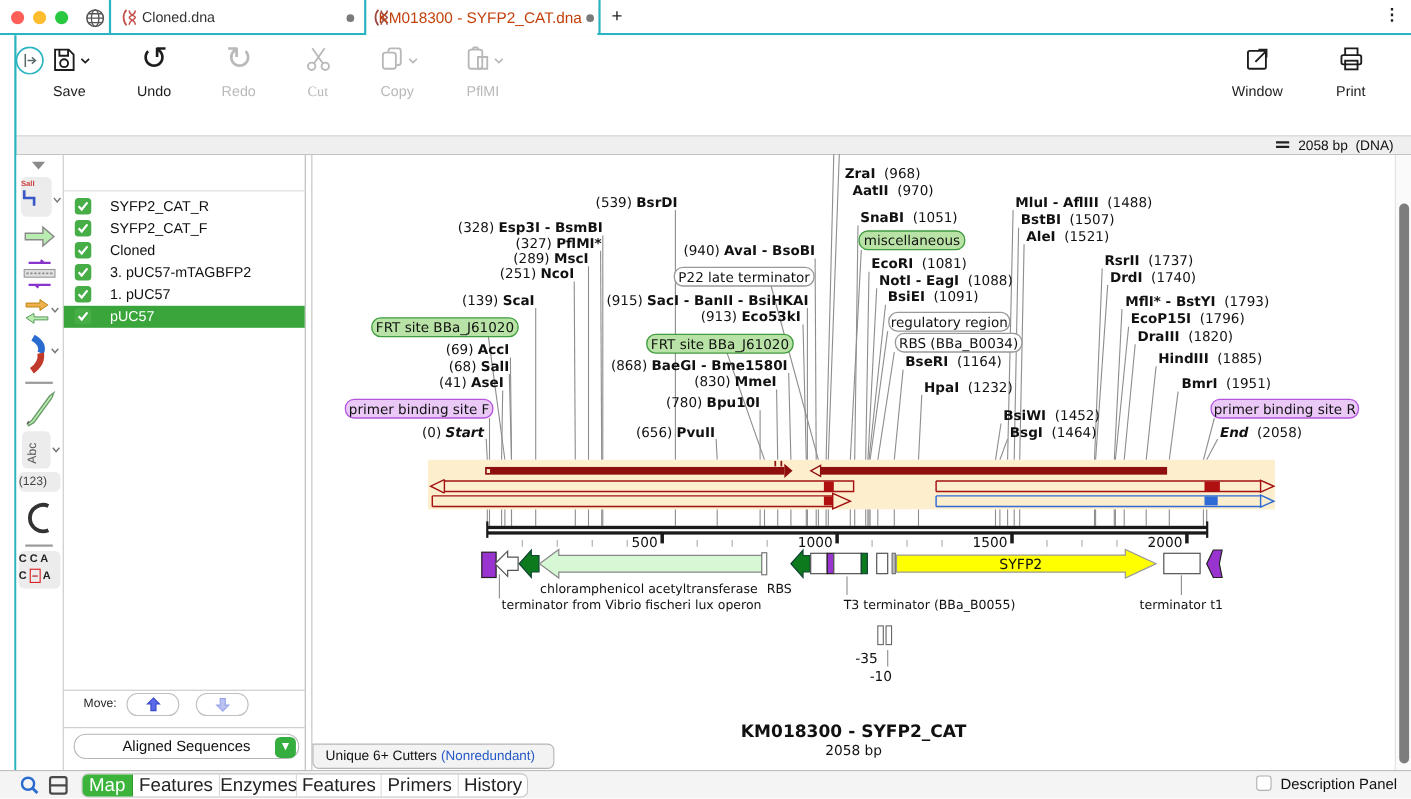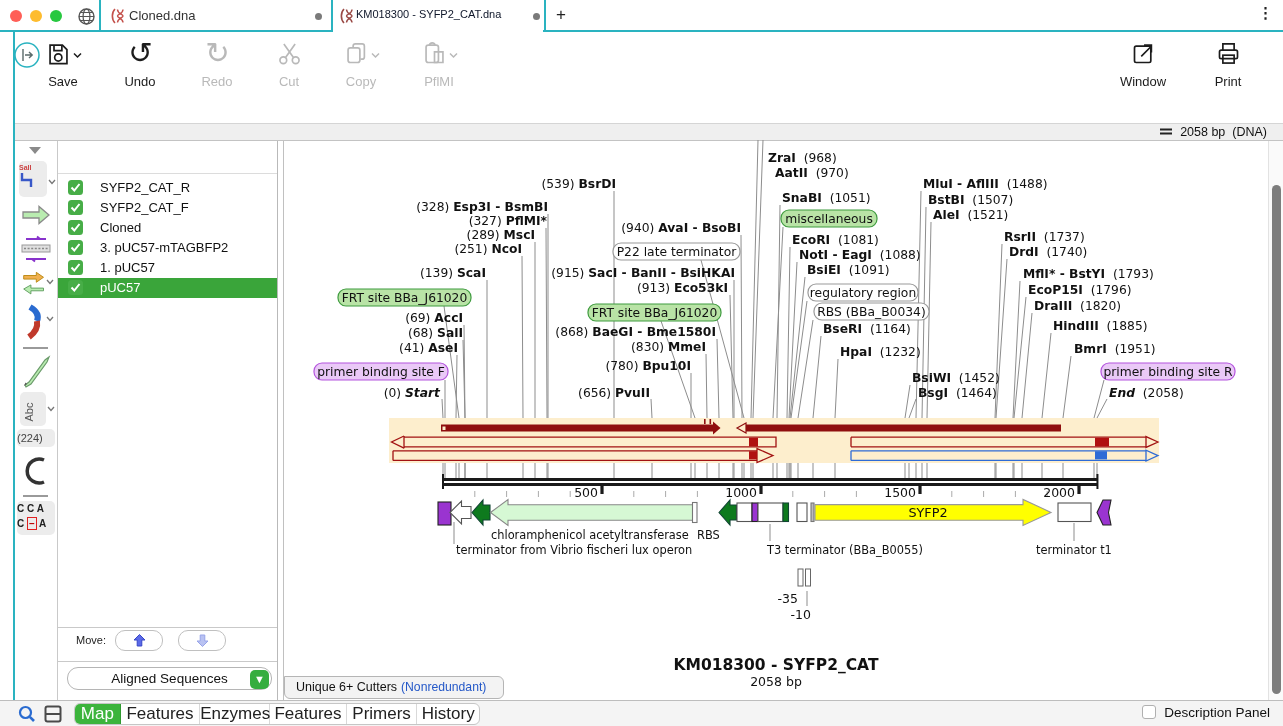--- a/index.html
+++ b/index.html
@@ -86,21 +86,21 @@
     </svg>
     <span class="tab-label abs" style="left:28px;top:8px">Cloned.dna</span>
     <span class="tab-dot" style="left:214px"></span>
   </div>
   <span class="tabline" style="left:331px"></span>
   <div class="tab" style="left:333px;width:210px">
     <svg class="abs" style="left:5px;top:8px" width="15" height="16" viewBox="0 0 15 16">
       <path d="M6 1C2.5 4.5 2.5 11.5 6 15" fill="none" stroke="#9a4a46" stroke-width="1.6"></path>
       <path d="M8.5 1.5c0 4.5 5.5 4.5 5.5 6.5M14 1.5c0 4.5-5.5 4.5-5.5 6.5M8.5 14.5c0-4.5 5.5-4.5 5.5-6.5M14 14.5c0-4.5-5.5-4.5-5.5-6.5" fill="none" stroke="#9a4a46" stroke-width="1.4"></path>
     </svg>
-    <span class="tab-label abs" style="left:23px;top:8px;color:#0f172a;font-size:11px">KM018300 - SYFP2_CAT.dna</span>
+    <span class="tab-label abs" style="left:11px;top:8px;color:#c2410c;font-size:14px">KM018300 - SYFP2_CAT.dna</span>
     <span class="tab-dot" style="left:200px"></span>
   </div>
   <span class="tabline" style="left:544px"></span>
   <span class="abs" style="left:556px;top:5px;font-size:17px;color:#222">+</span>
   <span class="abs" style="left:1258px;top:4px;font-size:15px;color:#222;font-weight:bold">⋮</span>
 </div>
 <div id="tab2-cover"></div>
 
 <div id="toolbar">
       <div class="tbtn on" style="left: 25px;"><svg width="27" height="27" viewBox="0 0 24 24" fill="none" stroke="currentColor" stroke-width="1.5">
@@ -109,21 +109,21 @@
           <circle cx="11.8" cy="15.5" r="3.2"></circle>
         </svg><svg class="chev" width="9" height="7" viewBox="0 0 9 7">
           <path d="M1 1.5l3.5 3.5L8 1.5" stroke="currentColor" stroke-width="1.5" fill="none"></path>
         </svg><span class="lbl">Save</span></div>
       <div class="tbtn on" style="left: 102px;"><svg width="27" height="27" viewBox="0 0 24 24" fill="none" stroke="currentColor" stroke-width="1.5">
           <text x="12" y="20" text-anchor="middle" font-size="26" font-family="DejaVu Sans" fill="currentColor" stroke="none">↺</text>
         </svg><span class="lbl">Undo</span></div>
       <div class="tbtn off" style="left: 179px;"><svg width="27" height="27" viewBox="0 0 24 24" fill="none" stroke="currentColor" stroke-width="1.5">
           <text x="12" y="20" text-anchor="middle" font-size="26" font-family="DejaVu Sans" fill="currentColor" stroke="none">↻</text>
         </svg><span class="lbl">Redo</span></div>
-      <div class="tbtn off" style="left: 251px;"><svg width="27" height="27" viewBox="0 0 24 24" fill="none" stroke="currentColor" stroke-width="1.5">
+      <div class="tbtn off" style="left: 251px; font-family: Liberation Serif, serif;"><svg width="27" height="27" viewBox="0 0 24 24" fill="none" stroke="currentColor" stroke-width="1.5">
           <circle cx="6.5" cy="18" r="3"></circle>
           <circle cx="17.5" cy="18" r="3"></circle>
           <path d="M8.5 15.5L17 3.5M15.5 15.5L7 3.5"></path>
         </svg><span class="lbl">Cut</span></div>
       <div class="tbtn off" style="left: 323px;"><svg width="27" height="27" viewBox="0 0 24 24" fill="none" stroke="currentColor" stroke-width="1.5">
           <rect x="4.5" y="7" width="10.5" height="13" rx="2"></rect>
           <path d="M9 7V5.5a2 2 0 0 1 2-2h6a2 2 0 0 1 2 2V15a2 2 0 0 1-2 2h-1.5"></path>
         </svg><svg class="chev" width="9" height="7" viewBox="0 0 9 7">
           <path d="M1 1.5l3.5 3.5L8 1.5" stroke="currentColor" stroke-width="1.5" fill="none"></path>
         </svg><span class="lbl">Copy</span></div>
@@ -195,21 +195,21 @@
       </svg>
 <div class="abs" style="left:8px;top:206px;width:25px;height:1.5px;background:#9a9a9a"></div>
 <svg class="abs" style="left:6px;top:212px" width="30" height="36" viewBox="0 0 30 36">
   <path d="M4 32l4-3 16-22 4-3-2 5-16 22-5 3z" fill="#b9ecb0" stroke="#6a9a6a" stroke-width="1.2"></path>
   <path d="M3 33l3-2-1.5-1.5z" fill="#555"></path>
 </svg>
 <div class="abs" style="left:5px;top:251px;width:26px;height:34px;background:#ececec;border-radius:5px;color:#555;font-size:11px"><span style="display:inline-block;transform:rotate(-90deg) translate(-4px,0);margin-top:10px">Abc</span></div>
 <svg class="abs" style="left:32px;top:265px" width="8" height="6" viewBox="0 0 8 6">
         <path d="M1 1l3 3.5L7 1" stroke="#777" stroke-width="1.3" fill="none"></path>
       </svg>
-<div class="abs" style="left:2px;top:288px;width:38px;height:18px;background:#ececec;border-radius:5px;color:#444;font-size:11px;line-height:18px">(224)</div>
+<div class="abs" style="left:2px;top:288px;width:38px;height:18px;background:#ececec;border-radius:5px;color:#444;font-size:11px;line-height:18px">(123)</div>
 <svg class="abs" style="left:7px;top:311px" width="28" height="38" viewBox="0 0 28 38">
   <path d="M22 8 A12 12 0 1 0 22 30" fill="none" stroke="#333" stroke-width="3.5"></path>
 </svg>
 <div class="abs" style="left:8px;top:354px;width:25px;height:1.5px;background:#9a9a9a"></div>
 <div class="abs" style="left:2px;top:360px;width:38px;height:34px;background:#ececec;border-radius:5px;color:#222;font-size:10px;font-weight:bold;line-height:15px">C C A<br>C <span style="border:1.5px solid #e02020;padding:0 1px;color:#b00">–</span> A</div>
     </div>
 
 <div id="alignpanel">
   <div id="ap-list">
         <div class="ap-row" style="top: 4px;">

